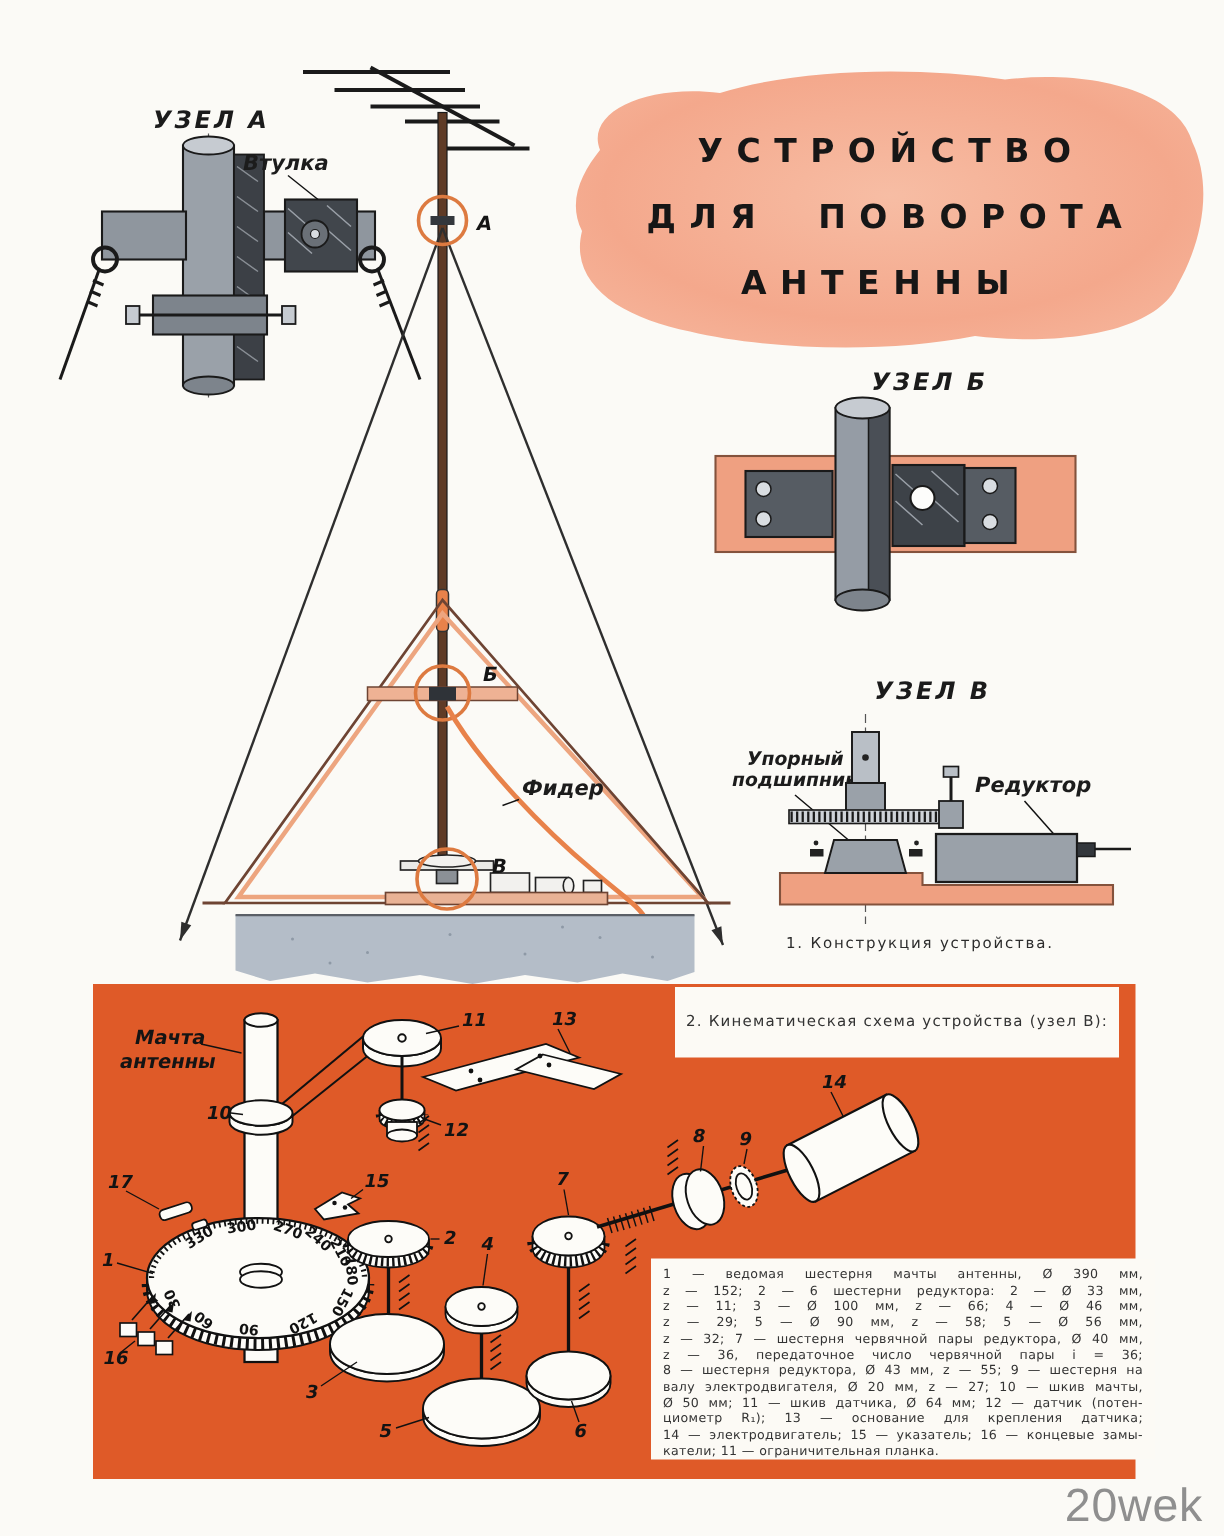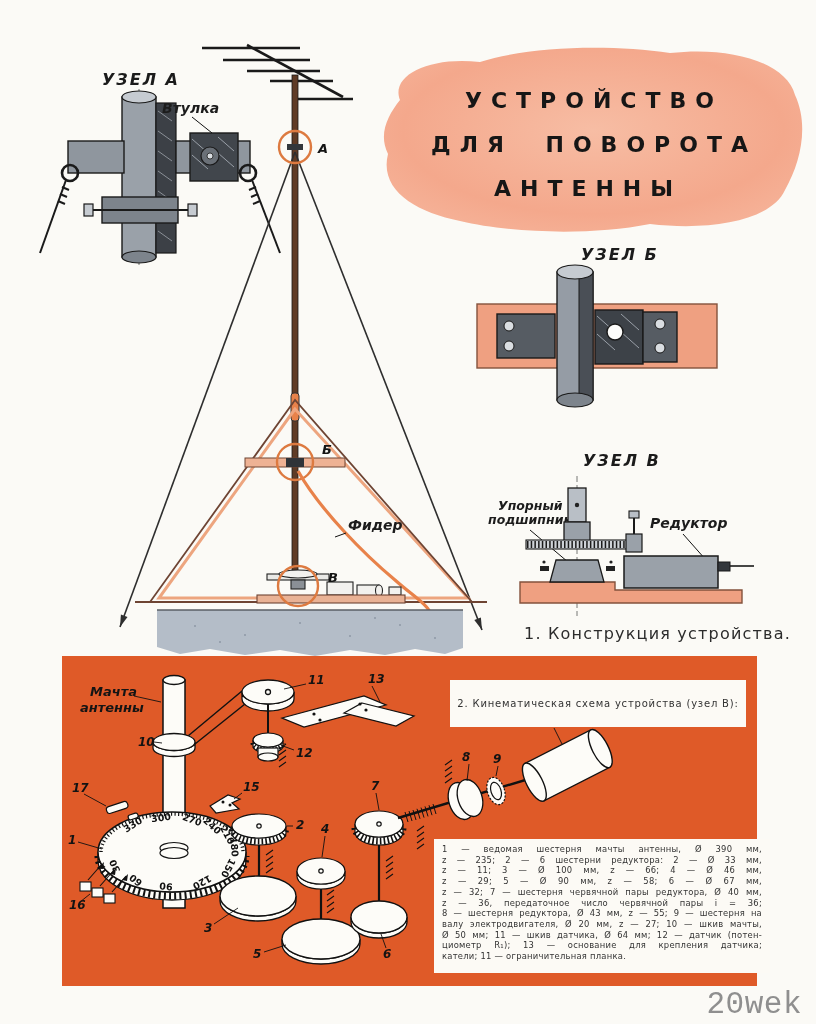--- a/index.html
+++ b/index.html
@@ -8,29 +8,29 @@
   .abs{position:absolute;}
   svg{display:block;overflow:visible;}
   svg text{font-family:"DejaVu Sans",sans-serif;}
   .node-title{font-style:italic;font-weight:bold;font-size:16px;letter-spacing:2px;fill:#1b1b1b;}
   .hand{font-style:italic;font-weight:bold;font-size:14px;fill:#1c1c1c;}
   .hand-sm{font-style:italic;font-weight:bold;font-size:12.5px;fill:#1c1c1c;}
   .ptlabel{font-style:italic;font-weight:bold;font-size:13px;fill:#141414;}
   .num{font-style:italic;font-weight:bold;font-size:12px;fill:#131313;}
   .dialnum{font-weight:bold;font-size:9.5px;fill:#111;}
   .titleline{font-weight:bold;font-size:22px;letter-spacing:9px;fill:#161616;}
-  .caption{font-size:16px;letter-spacing:1.2px;color:#2c2c2c;}
+  .caption{font-size:10px;letter-spacing:1.2px;color:#2c2c2c;}
   .panel{background:#df5a28;}
   .whitebox{background:#fcfaf5;}
   .cap2{display:flex;align-items:center;justify-content:center;text-align:center;
         font-size:10px;letter-spacing:0.8px;color:#333;}
   .parts{padding:5px 8px 0 8px;font-size:8.4px;line-height:10.7px;letter-spacing:0.25px;color:#333;}
   .parts .pl{text-align:justify;text-align-last:justify;white-space:normal;}
   .parts .pl:last-child{text-align-last:left;}
-  .watermark{font-family:Liberation Mono, monospace;font-size:31px;color:#8f8f8f;letter-spacing:0.5px;}
+  .watermark{font-family:Liberation Sans, sans-serif;font-size:31px;color:#8f8f8f;letter-spacing:0.5px;}
 </style>
 </head>
 <body>
 
 <div class="page">
 
   <svg class="abs" style="left:370px;top:40px" width="435" height="195" viewBox="0 0 435 195">
     <defs>
       <radialGradient id="blobg" cx="50%" cy="45%" r="65%">
         <stop offset="0%" stop-color="#f7bda4"></stop>
@@ -400,34 +400,35 @@
         <text class="num" x="181" y="135">15</text>
         <text class="num" x="7" y="253">16</text>
         <text class="num" x="10" y="136">17</text>
       </g>
       <g>
         <text class="ptlabel" x="28" y="40">Мачта</text>
         <text class="ptlabel" x="18" y="56">антенны</text>
       </g>
     </svg>
 
-    <div class="abs whitebox cap2" style="left:388px;top:24px;width:296px;height:47px">
+    <div class="abs whitebox cap2" style="left:388px;top:2px;width:296px;height:47px">
       <span>2. Кинематическая схема устройства (узел В):</span>
     </div>
 
     <div class="abs whitebox parts" style="left:372px;top:183px;width:336px;height:134px;box-sizing:border-box">
       <div class="pl">1 —  ведомая шестерня мачты антенны, Ø 390 мм,</div>
-      <div class="pl">z — 235; 2 — 6   шестерни редуктора: 2 — Ø 33 мм,</div>
+      <div class="pl">z — 152; 2 — 6   шестерни редуктора: 2 — Ø 33 мм,</div>
       <div class="pl">z — 11; 3 — Ø 100 мм, z — 66; 4 — Ø 46 мм,</div>
-      <div class="pl">z — 29; 5 — Ø 90 мм, z — 58; 6 — Ø 67 мм,</div>
+      <div class="pl">z — 29; 5 — Ø 90 мм, z — 58; 5 — Ø 56 мм,</div>
       <div class="pl">z — 32; 7 — шестерня червячной пары редуктора, Ø 40 мм,</div>
       <div class="pl">z — 36, передаточное число червячной пары i = 36;</div>
       <div class="pl">8 — шестерня редуктора, Ø 43 мм, z — 55; 9 — шестерня на</div>
       <div class="pl">валу электродвигателя, Ø 20 мм, z — 27; 10 — шкив мачты,</div>
       <div class="pl">Ø 50 мм; 11 — шкив датчика, Ø 64 мм; 12 — датчик (потен-</div>
       <div class="pl">циометр R₁); 13 — основание для крепления датчика;</div>
+      <div class="pl">14 — электродвигатель; 15 — указатель; 16 — концевые замы-</div>
       <div class="pl">катели; 11 — ограничительная планка.</div>
     </div>
   </div>
 
   <div class="abs watermark" style="right:14px;bottom:2px">20wek</div>
 
 </div>
 
 </body></html>

